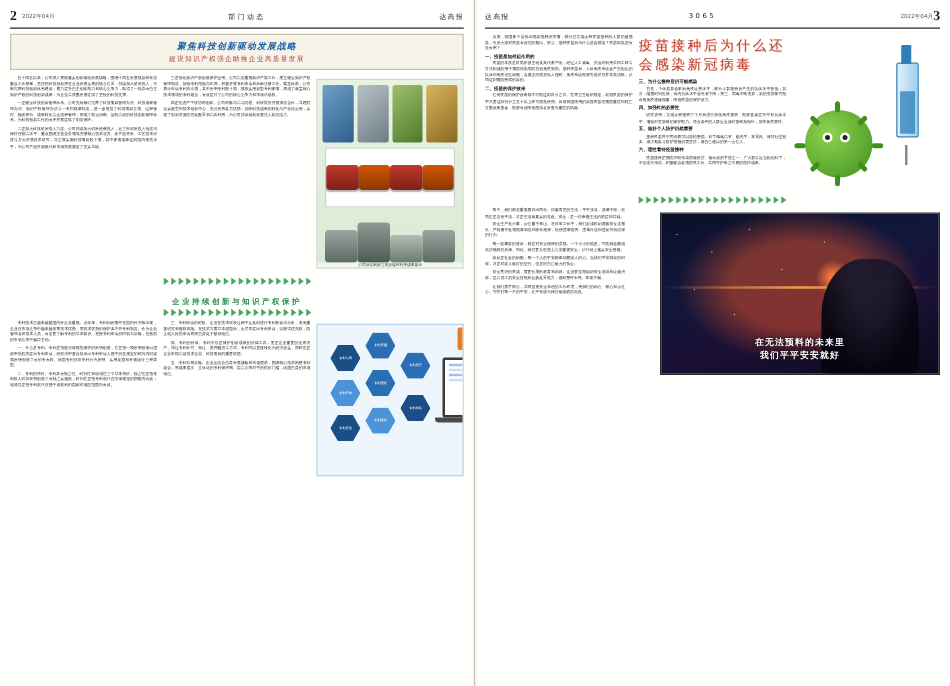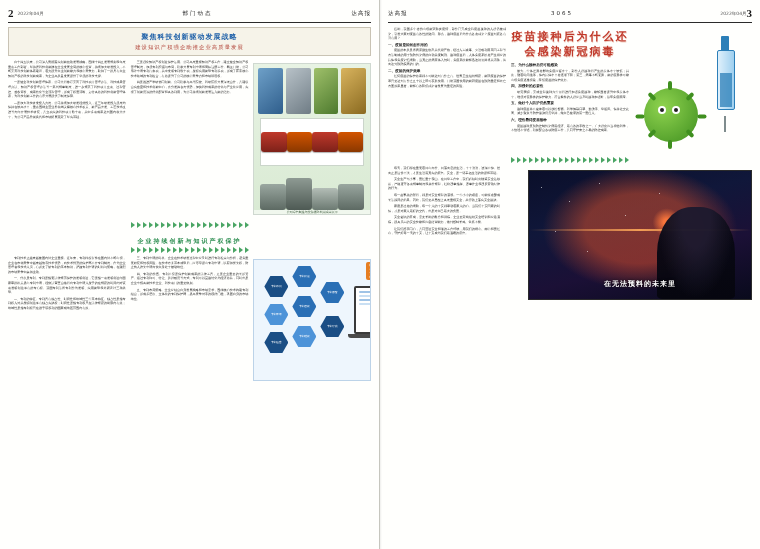--- a/index.html
+++ b/index.html
@@ -52,28 +52,28 @@
     font-size:3.6px;font-weight:bold;color:#111;margin:2px 0 1px 0;
     font-family:"Liberation Serif","DejaVu Serif",serif;
   }
   
   .banner{
     border:1px solid #c9c3b4;background:#f6f3e9;
     padding:4px 5px;margin-bottom:4px;text-align:center;
   }
   .banner .h1{
     font-size:7px;font-weight:bold;color:#1d5fa8;letter-spacing:1px;
-    font-family:"Liberation Serif","DejaVu Serif",serif;line-height:10px;
+    font-family:"Liberation Serif","DejaVu Serif",serif;line-height:10px;font-style:italic;
   }
   .banner .h2{
     font-size:5.4px;color:#b2453a;margin-top:2px;letter-spacing:1px;
     font-family:"Liberation Serif","DejaVu Serif",serif;
   }
   .title-red{
-    font-size:11px;font-weight:bold;color:#c0392b;text-align:center;
+    font-size:11px;font-weight:normal;color:#c0392b;
     letter-spacing:2px;margin:2px 0 4px 0;
     font-family:"Liberation Serif","DejaVu Serif",serif;
     text-shadow:0.5px 0.5px 0 #f2d5c8;
   }
   .title-green{
     font-size:9px;font-weight:bold;color:#2a8a4a;text-align:center;
     letter-spacing:2px;margin:2px 0 4px 0;
     font-family:"Liberation Serif","DejaVu Serif",serif;
   }
   .section-bar{
@@ -483,20 +483,21 @@
           <div class="star" style="left:40px;top:30px;"></div>
           <div class="star" style="left:70px;top:12px;"></div>
           <div class="star" style="left:96px;top:44px;"></div>
           <div class="star" style="left:130px;top:22px;"></div>
           <div class="star" style="left:26px;top:60px;"></div>
           <div class="star" style="left:58px;top:80px;"></div>
           <div class="star" style="left:150px;top:66px;"></div>
           <div class="silh"></div>
           <div class="cap">
             <div>在无法预料的未来里</div>
+            <div>我们平平安安就好</div>
           </div>
         </div>
       </div>
     </div>
   </div>
 
   <div class="gutter-shadow"></div>
 </div>
 
 </body></html>

